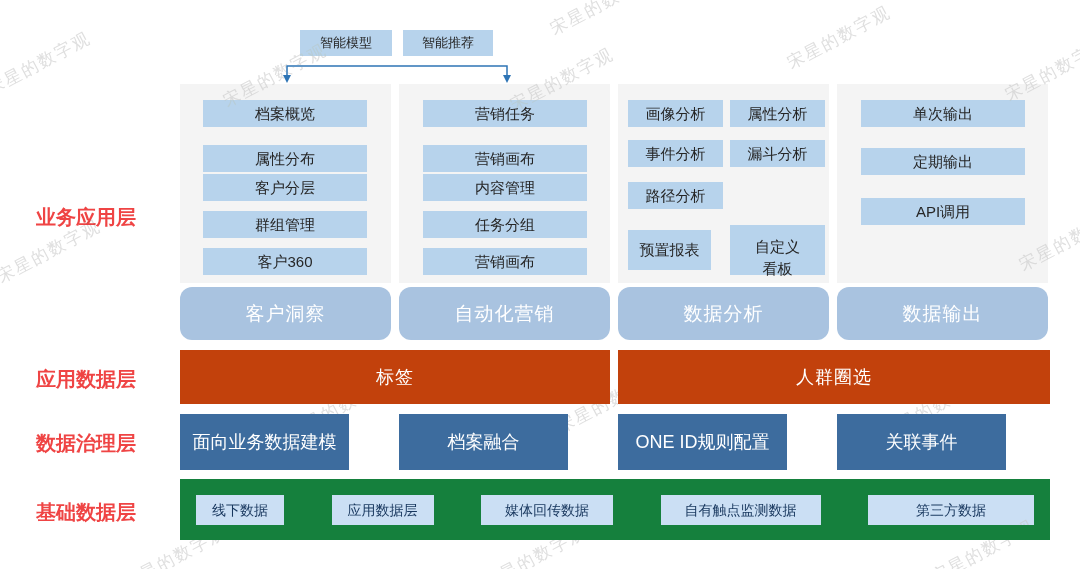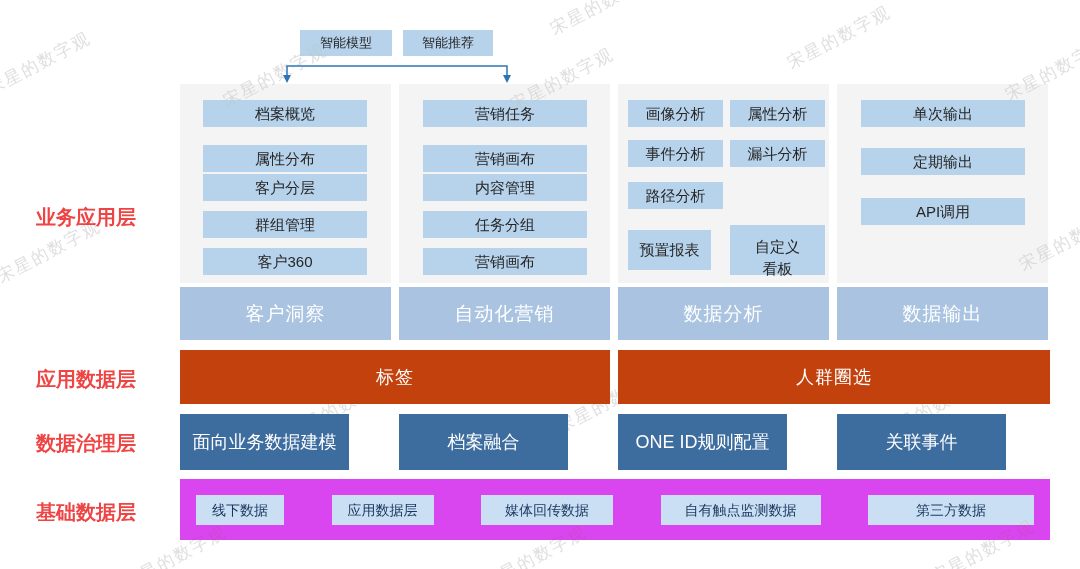--- a/index.html
+++ b/index.html
@@ -43,36 +43,36 @@
   .c3i .i0{top:100px}.c3i .i1{top:148px}.c3i .i2{top:198px}
   
   .item.sm{width:95px}
   .a-l{left:628px}.a-r{left:730px}
   .ar0{top:100px}.ar1{top:140px}.ar2{top:182px}
   .item.report{left:628px;top:230px;height:40px;line-height:40px;width:83px}
   .item.dashboard{left:730px;top:225px;height:50px;line-height:22px;padding-top:11px;box-sizing:border-box;width:95px}
   
   .hdr{
     position:absolute;top:287px;height:53px;line-height:53px;width:211px;background:#a9c3e0;
-    color:#fff;font-size:19px;text-align:center;letter-spacing:1px;
+    color:#fff;font-size:19px;text-align:center;letter-spacing:1px;border-radius:12px;
   }
   
   .app-box{
     position:absolute;top:350px;height:54px;line-height:54px;background:#c2410c;
     color:#fff;font-size:18px;text-align:center;letter-spacing:1px;
   }
   .app-a{left:180px;width:430px}.app-b{left:618px;width:432px}
   
   .gov-box{
     position:absolute;top:414px;height:56px;line-height:56px;width:169px;background:#3d6c9e;
     color:#fff;font-size:18px;text-align:center;
   }
   
   .base-band{
-    position:absolute;left:180px;top:479px;width:870px;height:61px;background:#d946ef;
+    position:absolute;left:180px;top:479px;width:870px;height:61px;background:#15803d;
     display:flex;align-items:center;justify-content:space-between;
     padding:0 16px;box-sizing:border-box;gap:16px;
   }
   .base-item{
     height:30px;line-height:30px;background:#cbdff4;color:#17365d;
     font-size:14px;text-align:center;padding:0 16px;white-space:nowrap;
   }
   .base-item.b3,.base-item.b4{padding:0 24px}
   .base-item.b5{padding:0 48px}
 </style>

